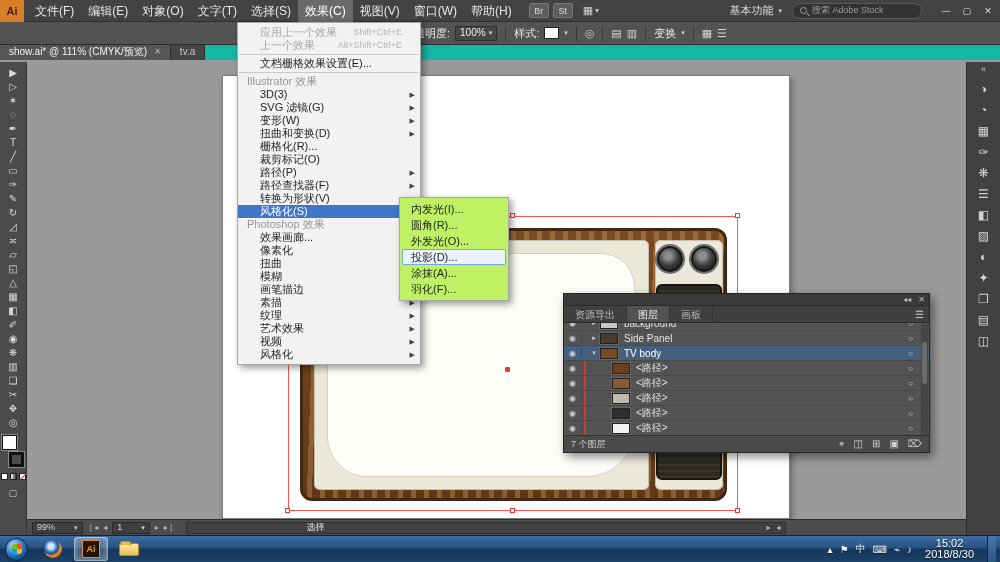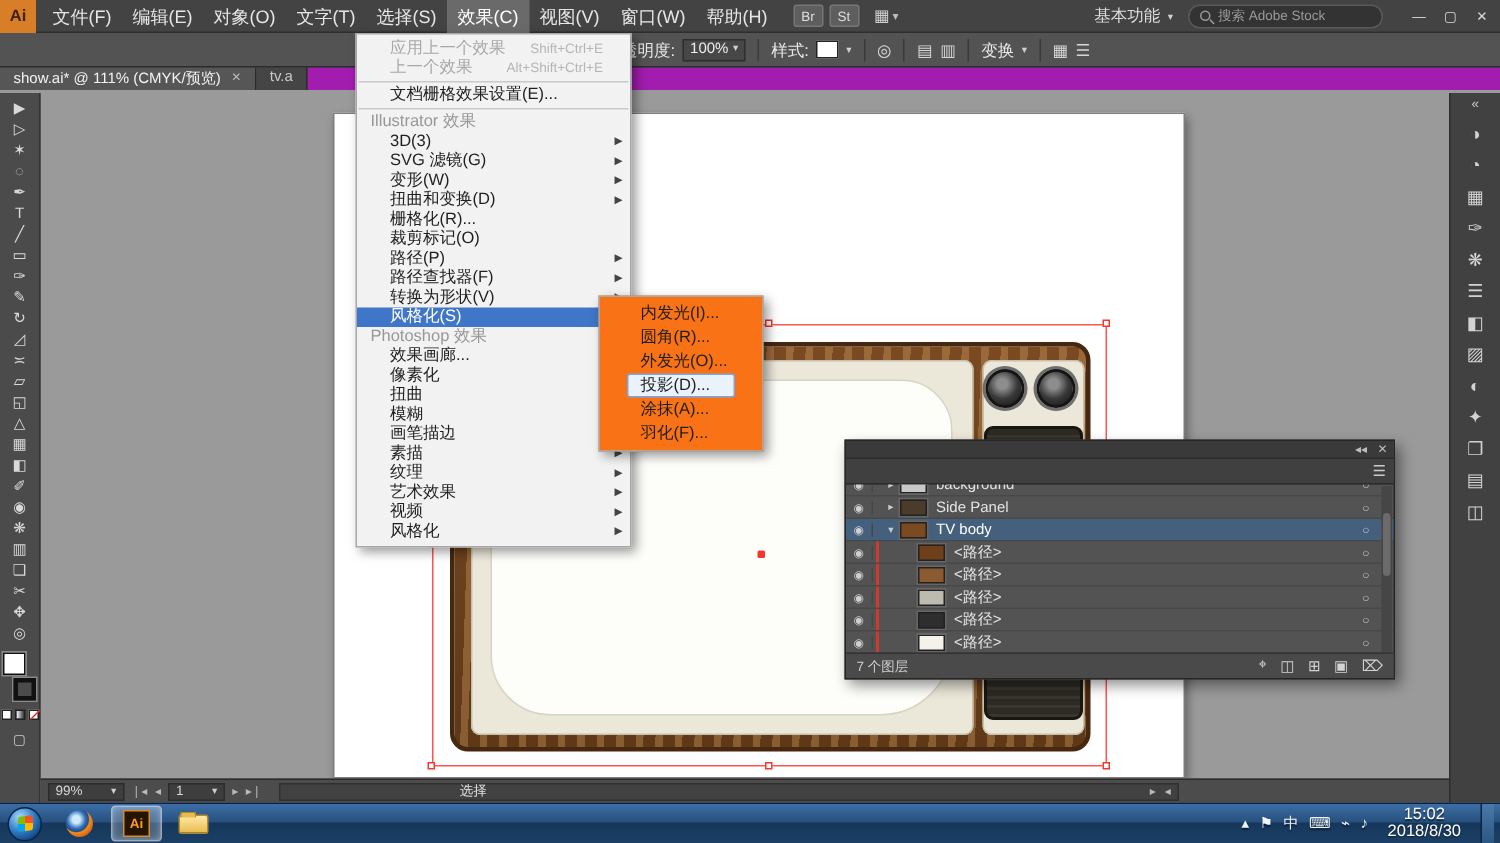--- a/index.html
+++ b/index.html
@@ -33,21 +33,21 @@
   .ob-right { left:403px; }
   .ob-label { font-size:11px; color:#e8e8e8; }
   .swatch { width:15px; height:12px; border:1px solid #222; background:#fff; display:inline-block; }
   .swatch.stroke-sw { background:#fff; box-shadow: inset 0 0 0 3px #535353, inset 0 0 0 4px #111; }
   .caret { color:#cfcfcf; font-size:7px; }
   .mini-box { background:#474747; border:1px solid #2f2f2f; padding:0 4px; height:15px; line-height:14px; font-size:10px; color:#eee; display:inline-flex; align-items:center; gap:3px; }
   .ob-icon { color:#d5d5d5; font-size:11px; }
   .ob-div { width:1px; height:15px; background:#3a3a3a; margin:0 3px; }
 
   
-  #tabbar { position:absolute; left:0; top:43px; width:1000px; height:17px; background:#a21caf; display:flex; z-index:5; }
+  #tabbar { position:absolute; left:0; top:43px; width:1000px; height:17px; background:#14b8a6; display:flex; z-index:5; }
   .doc-tab { display:flex; align-items:center; gap:7px; padding:0 9px; font-size:10px; color:#c9c9c9; background:#454545; border-right:1px solid #2c2c2c; white-space:nowrap; }
   .doc-tab.active { background:#565656; color:#f2f2f2; }
   .tab-close { color:#bbb; font-size:8px; }
 
   
   #toolbar { position:absolute; left:0; top:62px; width:27px; height:473px; background:#4b4b4b; border-right:1px solid #333; z-index:8; }
   .tools { display:flex; flex-direction:column; align-items:center; padding-top:3px; }
   .tool { width:25px; height:14px; display:flex; align-items:center; justify-content:center; color:#d8d8d8; font-size:10px; }
   .fillstroke { position:relative; width:25px; height:32px; margin:6px auto 0; }
   .stroke-ind { position:absolute; right:2px; bottom:0; width:15px; height:15px; background:#4b4b4b; border:3px solid #111; box-shadow:0 0 0 1px #888; }
@@ -118,21 +118,21 @@
   .menu-item { display:flex; align-items:center; height:13px; line-height:13px; padding:0 5px 0 22px; font-size:11px; color:#1f1f1f; white-space:nowrap; overflow:hidden; }
   .menu-item .mi-label { flex:none; }
   .menu-item .mi-shortcut { margin-left:auto; font-size:9px; color:#6f6f6f; }
   .menu-item .mi-arrow { width:8px; margin-left:5px; font-size:7px; color:#444; text-align:right; }
   .menu-item.disabled { color:#a8a8a8; }
   .menu-item.disabled .mi-shortcut { color:#b5b5b5; }
   .menu-item.header { color:#979797; padding-left:9px; }
   .menu-item.separator { height:1px; background:#c9c9c9; margin:2px 1px; padding:0; }
   #effect-menu .menu-item.highlighted { background:#3f76c8; color:#fff; }
   #effect-menu .menu-item.highlighted .mi-arrow { color:#fff; }
-  #stylize-submenu { position:absolute; left:399px; top:197px; width:110px; background:#f97316; border:1px solid #a7a7a7; box-shadow:3px 3px 7px rgba(0,0,0,.4); padding:3px 18px; z-index:61; }
+  #stylize-submenu { position:absolute; left:399px; top:197px; width:110px; background:#bef264; border:1px solid #a7a7a7; box-shadow:3px 3px 7px rgba(0,0,0,.4); padding:3px 2px; z-index:61; }
   #stylize-submenu .menu-item { height:16px; line-height:15px; padding:0 8px; border:1px solid transparent; }
   #stylize-submenu .menu-item.highlighted { background:#eaf2fc; border:1px solid #78a5e6; border-radius:2px; }
 
   
   #taskbar { position:absolute; left:0; top:535px; width:1000px; height:27px; background:linear-gradient(#3c6ea6 0%, #27517e 45%, #16375c 50%, #1c4066 100%); border-top:1px solid #0c2340; display:flex; align-items:center; z-index:70; }
   .start-orb { position:relative; width:23px; height:23px; margin:0 6px 0 5px; border-radius:50%; background:radial-gradient(circle at 35% 28%, #a8d8ff, #2f7ac2 48%, #0d3c74 85%); border:1px solid #09264a; display:flex; align-items:center; justify-content:center; }
   .start-flag { width:10px; height:10px; border-radius:2px; transform:skewY(-6deg); background:conic-gradient(#f35325 0 25%, #ffba08 0 50%, #05a6f0 0 75%, #81bc06 0); }
   .tb-btn { width:34px; height:24px; margin:0 2px; border-radius:3px; display:flex; align-items:center; justify-content:center; }
   .tb-btn.active { background:rgba(255,255,255,.22); border:1px solid rgba(255,255,255,.45); box-shadow:inset 0 0 5px rgba(255,255,255,.35); }
   .ff-icon { width:18px; height:18px; border-radius:50%; background:radial-gradient(circle at 38% 35%, #cfe9ff 0 16%, #2e6fb7 38%, #1c4f8a 50%, #f28b1e 55%, #d2560b 82%, #a33f06); }
@@ -388,20 +388,26 @@
   </div>
 
   <div id="layers-panel">
     <div class="panel-header">
       <div class="ph-icons">
         <span>◂◂</span>
         <span>✕</span>
       </div>
     </div>
     <div class="panel-tabs-row">
+      <div style="display:flex">
+
+      <div class="panel-tab"><span>资源导出</span></div>
+          <div class="panel-tab active"><span>图层</span></div>
+          <div class="panel-tab"><span>画板</span></div>
+        </div>
       <span class="panel-menu">☰</span>
     </div>
     <div class="layer-rows">
 
         <div class="layer-row clipped">
           <span class="eye">◉</span>
           <span class="expand">▸</span>
           <span class="thumb" style="background: rgb(200, 200, 200);"></span>
           <span class="lname">background</span>
           <span class="target">○</span>

